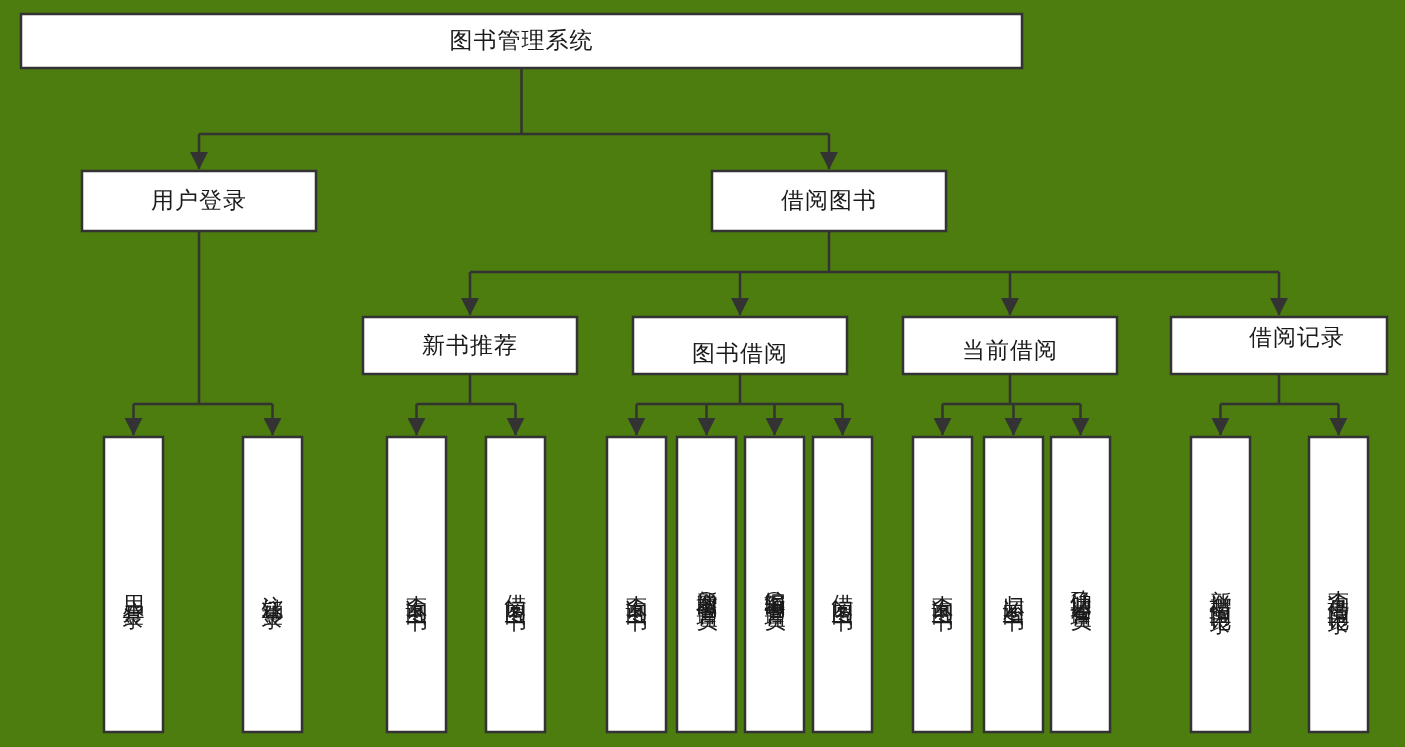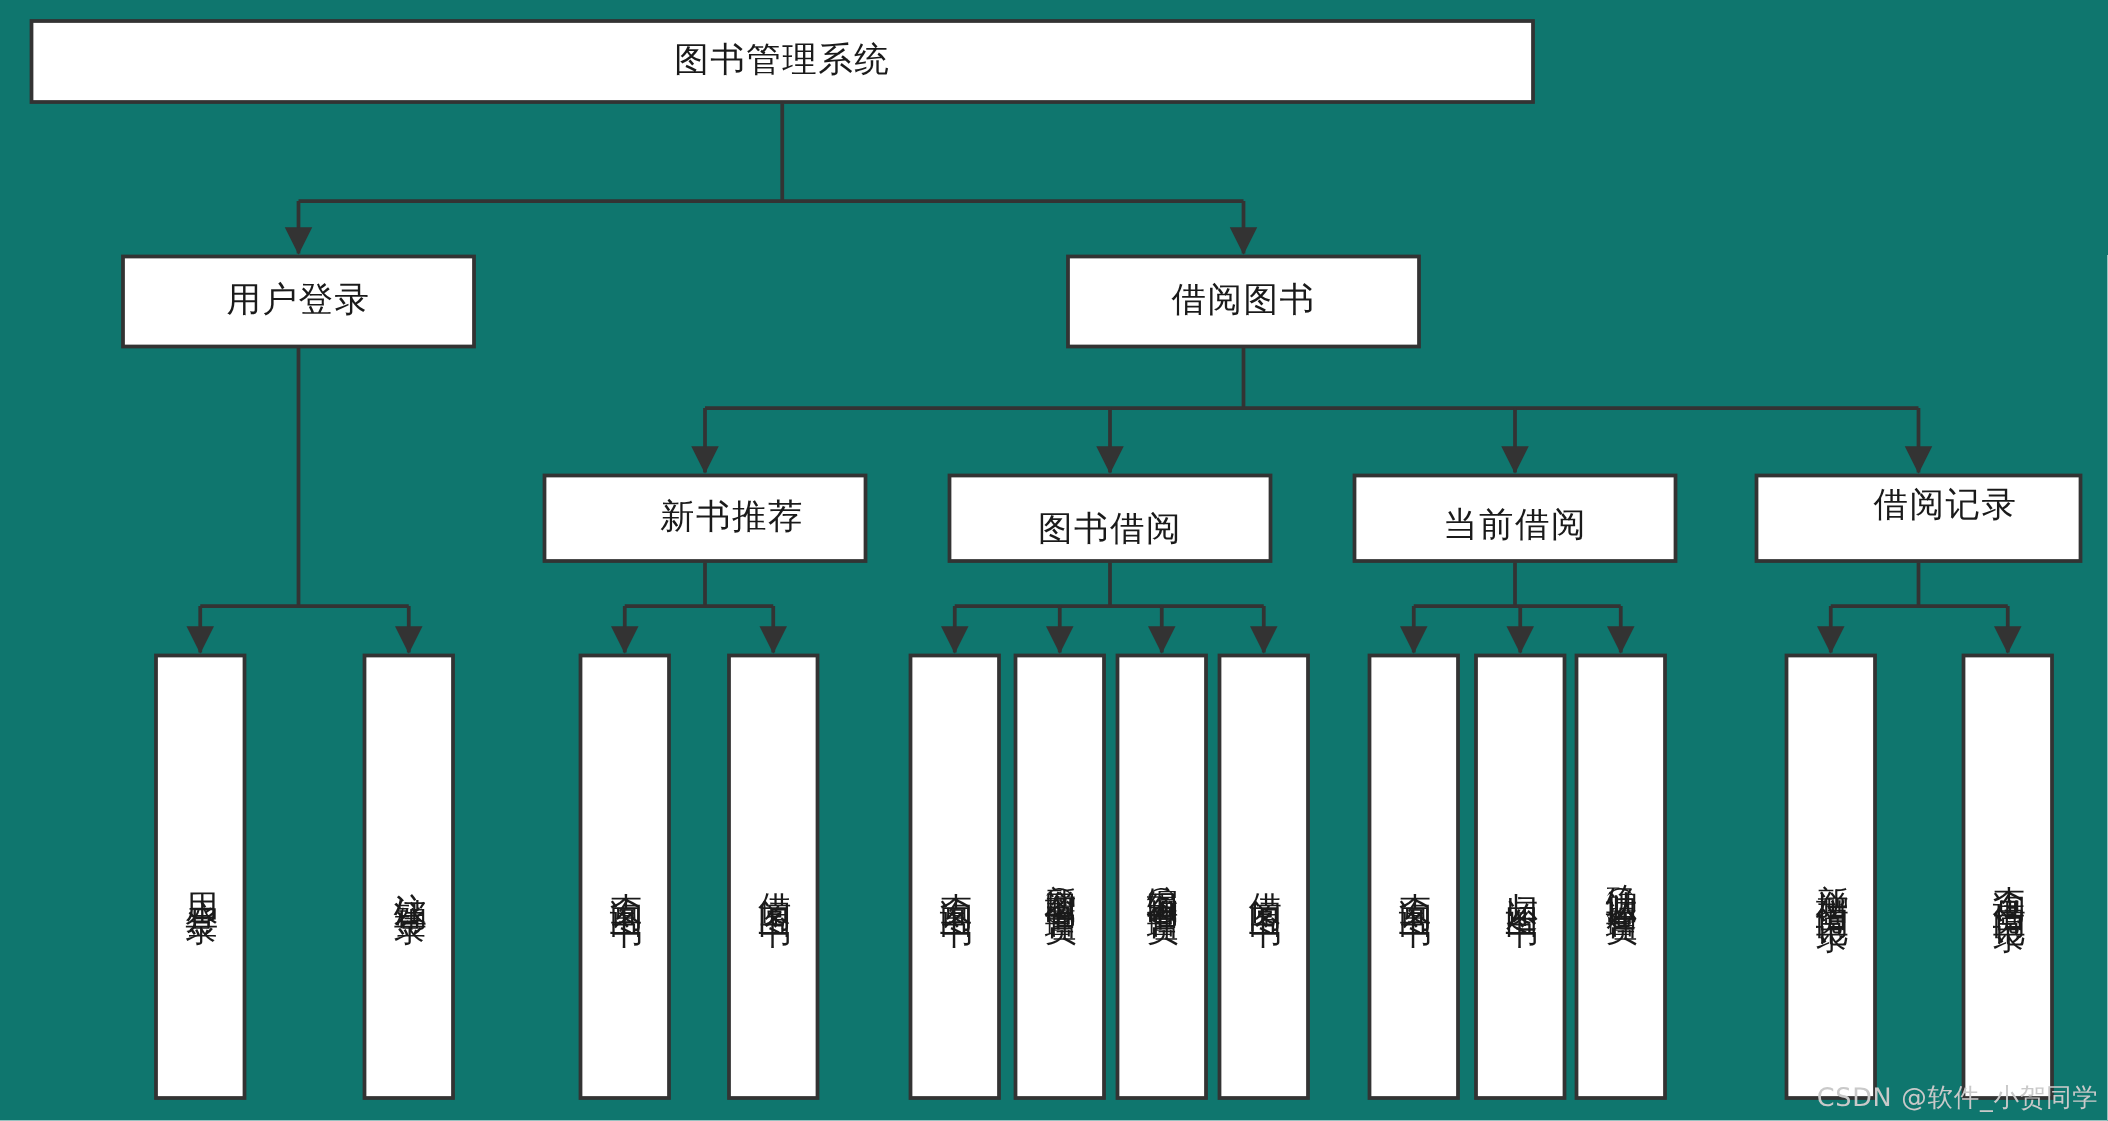--- a/index.html
+++ b/index.html
@@ -1,18 +1,18 @@
 <!DOCTYPE html>
 <html><head>
 <meta charset="utf-8">
 <style>
   html,body{margin:0;padding:0;background:#ffffff;}
   body{width:1405px;height:747px;overflow:hidden;
        font-family:"DejaVu Sans","Liberation Sans",sans-serif;}
-  #diagram-root{position:relative;width:1405px;height:747px;background:#0f766e;}
+  #diagram-root{position:relative;width:1405px;height:747px;background:#4d7c0f;}
   svg{position:absolute;left:0;top:0;}
   .node-label{
     position:absolute;
     display:flex;align-items:center;justify-content:center;
     color:#1a1a1a;
     box-sizing:border-box;
     pointer-events:none;
   }
   .h-label{font-size:23px;letter-spacing:1px;line-height:1.1;}
   .v-label{
@@ -100,33 +100,32 @@
         <rect x="1051" y="437" width="59" height="295" fill="#ffffff" stroke="#333333" stroke-width="2.5"></rect>
         <rect x="1191" y="437" width="59" height="295" fill="#ffffff" stroke="#333333" stroke-width="2.5"></rect>
         <rect x="1309" y="437" width="59" height="295" fill="#ffffff" stroke="#333333" stroke-width="2.5"></rect>
       </g>
   </svg>
 
   <div id="labels">
       <div class="node-label h-label" style="left: 20px; top: 13px; width: 1003px; height: 56px;">图书管理系统</div>
       <div class="node-label h-label" style="left: 81px; top: 170px; width: 236px; height: 62px;">用户登录</div>
       <div class="node-label h-label" style="left: 711px; top: 170px; width: 236px; height: 62px;">借阅图书</div>
-      <div class="node-label h-label" style="left: 380px; top: 316px; width: 216px; height: 59px;">新书推荐</div>
+      <div class="node-label h-label" style="left: 362px; top: 316px; width: 216px; height: 59px;">新书推荐</div>
       <div class="node-label h-label" style="left: 632px; top: 316px; width: 216px; height: 75px;">图书借阅</div>
       <div class="node-label h-label" style="left: 902px; top: 316px; width: 216px; height: 69px;">当前借阅</div>
       <div class="node-label h-label" style="left: 1170px; top: 308px; width: 254px; height: 59px;">借阅记录</div>
       <div class="node-label v-label" style="left: 103px; top: 436px; width: 61px; height: 297px; align-items: center; justify-content: center;">用户登录</div>
       <div class="node-label v-label" style="left: 242px; top: 436px; width: 61px; height: 297px; align-items: center; justify-content: center;">注销登录</div>
       <div class="node-label v-label" style="left: 386px; top: 436px; width: 61px; height: 297px; align-items: center; justify-content: center;">查询图书</div>
       <div class="node-label v-label" style="left: 485px; top: 436px; width: 61px; height: 297px; align-items: center; justify-content: center;">借阅图书</div>
       <div class="node-label v-label" style="left: 606px; top: 436px; width: 61px; height: 297px; align-items: center; justify-content: center;">查询图书</div>
       <div class="node-label v-label tall" style="left: 676px; top: 436px; width: 61px; height: 297px; align-items: center; justify-content: center;">新增图书（管理员）</div>
       <div class="node-label v-label tall" style="left: 744px; top: 436px; width: 61px; height: 297px; align-items: center; justify-content: center;">编辑图书（管理员）</div>
       <div class="node-label v-label" style="left: 812px; top: 436px; width: 61px; height: 297px; align-items: center; justify-content: center;">借阅图书</div>
       <div class="node-label v-label" style="left: 912px; top: 436px; width: 61px; height: 297px; align-items: center; justify-content: center;">查询图书</div>
       <div class="node-label v-label" style="left: 983px; top: 436px; width: 61px; height: 297px; align-items: center; justify-content: center;">归还图书</div>
       <div class="node-label v-label tall" style="left: 1050px; top: 436px; width: 61px; height: 297px; align-items: center; justify-content: center;">确认归还（管理员）</div>
       <div class="node-label v-label" style="left: 1190px; top: 436px; width: 61px; height: 297px; align-items: center; justify-content: center;">新增借阅记录</div>
       <div class="node-label v-label" style="left: 1308px; top: 436px; width: 61px; height: 297px; align-items: center; justify-content: center;">查询借阅记录</div>
     </div>
 
-  <div id="watermark">CSDN @软件_小贺同学</div>
 </div>
 
 </body></html>

